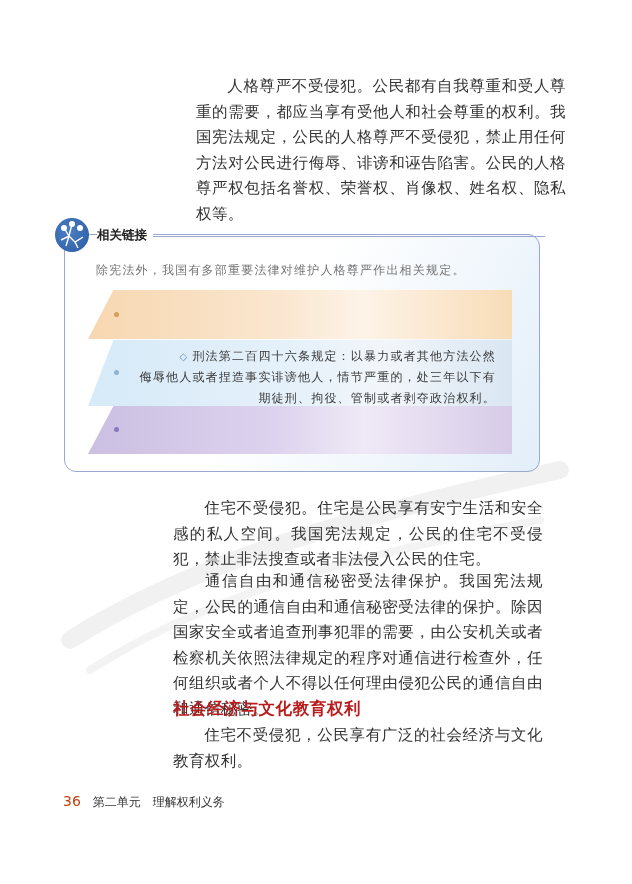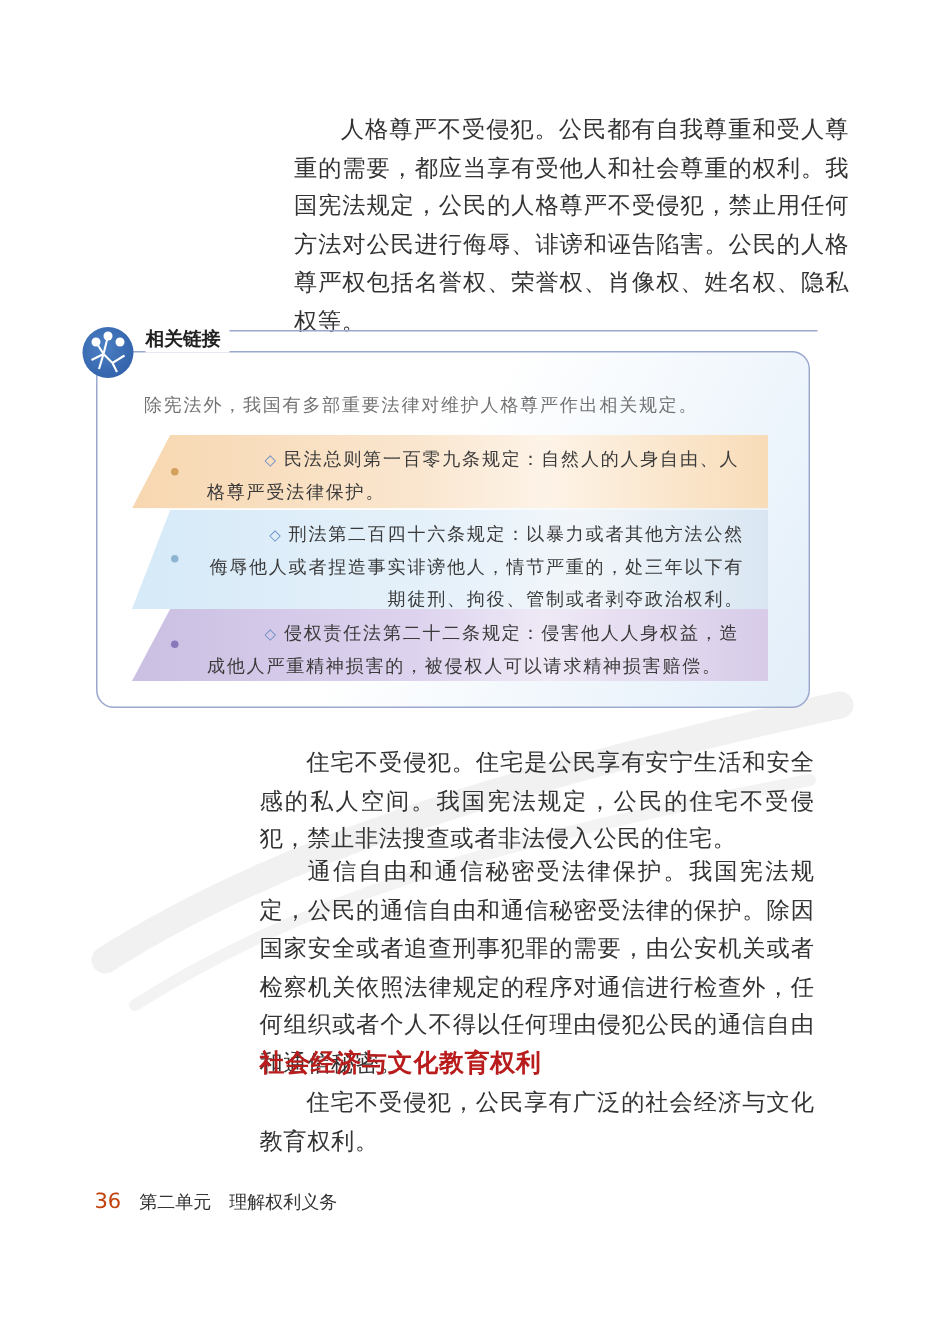--- a/index.html
+++ b/index.html
@@ -41,21 +41,21 @@
     .link-box {
       position: absolute;
       left: 64px; top: 234px;
       width: 474px; height: 236px;
       border: 1.5px solid #9aa8cf;
       border-radius: 12px;
       background: linear-gradient(120deg, #ffffff 0%, #ffffff 45%, #eaf3fb 85%, #e2eef9 100%);
     }
     .link-header {
       position: absolute; left: 55px; top: 218px;
-      display: flex; align-items: flex-start;
+      display: flex; align-items: center;
       width: 490px;
     }
     .link-logo {
       width: 34px; height: 34px; border-radius: 50%;
       background: radial-gradient(circle at 40% 40%, #4b7fc4, #2b5aa2);
       position: relative;
     }
     .link-logo svg { position: absolute; left: 0; top: 0; }
     .link-title {
       font-family: "DejaVu Sans", "Liberation Sans", sans-serif;
@@ -136,29 +136,27 @@
       <path d="M6 22 L14 18 L20 24 L28 19 M11 28 L14 18 L17 6 M20 24 L23 30 M14 18 L9 10" stroke="#fff" stroke-width="1.4" fill="none"></path>
     </svg>
   </div>
   <span class="link-title">相关链接</span>
   <div class="rule"></div>
 </div>
 <div class="link-intro">除宪法外，我国有多部重要法律对维护人格尊严作出相关规定。</div>
 
 <div class="banner" id="b1">
   <span class="bullet"></span>
-  <div class="body"><span class="ind"></span><span class="diamond">◇</span><span>民法总则第一百零九条规定：自然人的人身自由、人格尊严受法律保护。</span></div>
 </div>
 <div class="banner" id="b2">
   <span class="bullet"></span>
   <div class="body"><span class="ind"></span><span class="diamond">◇</span><span>刑法第二百四十六条规定：以暴力或者其他方法公然侮辱他人或者捏造事实诽谤他人，情节严重的，处三年以下有期徒刑、拘役、管制或者剥夺政治权利。</span></div>
 </div>
 <div class="banner" id="b3">
   <span class="bullet"></span>
-  <div class="body"><span class="ind"></span><span class="diamond">◇</span><span>侵权责任法第二十二条规定：侵害他人人身权益，造成他人严重精神损害的，被侵权人可以请求精神损害赔偿。</span></div>
 </div>
 
 <div class="para" id="p2"><span class="indent"></span><span>住宅不受侵犯。住宅是公民享有安宁生活和安全感的私人空间。我国宪法规定，公民的住宅不受侵犯，禁止非法搜查或者非法侵入公民的住宅。</span></div>
 
 <div class="para" id="p3"><span class="indent"></span><span>通信自由和通信秘密受法律保护。我国宪法规定，公民的通信自由和通信秘密受法律的保护。除因国家安全或者追查刑事犯罪的需要，由公安机关或者检察机关依照法律规定的程序对通信进行检查外，任何组织或者个人不得以任何理由侵犯公民的通信自由和通信秘密。</span></div>
 
 <div class="section-heading">社会经济与文化教育权利</div>
 
 <div class="para" id="p4"><span class="indent"></span><span>住宅不受侵犯，公民享有广泛的社会经济与文化教育权利。</span></div>
 

